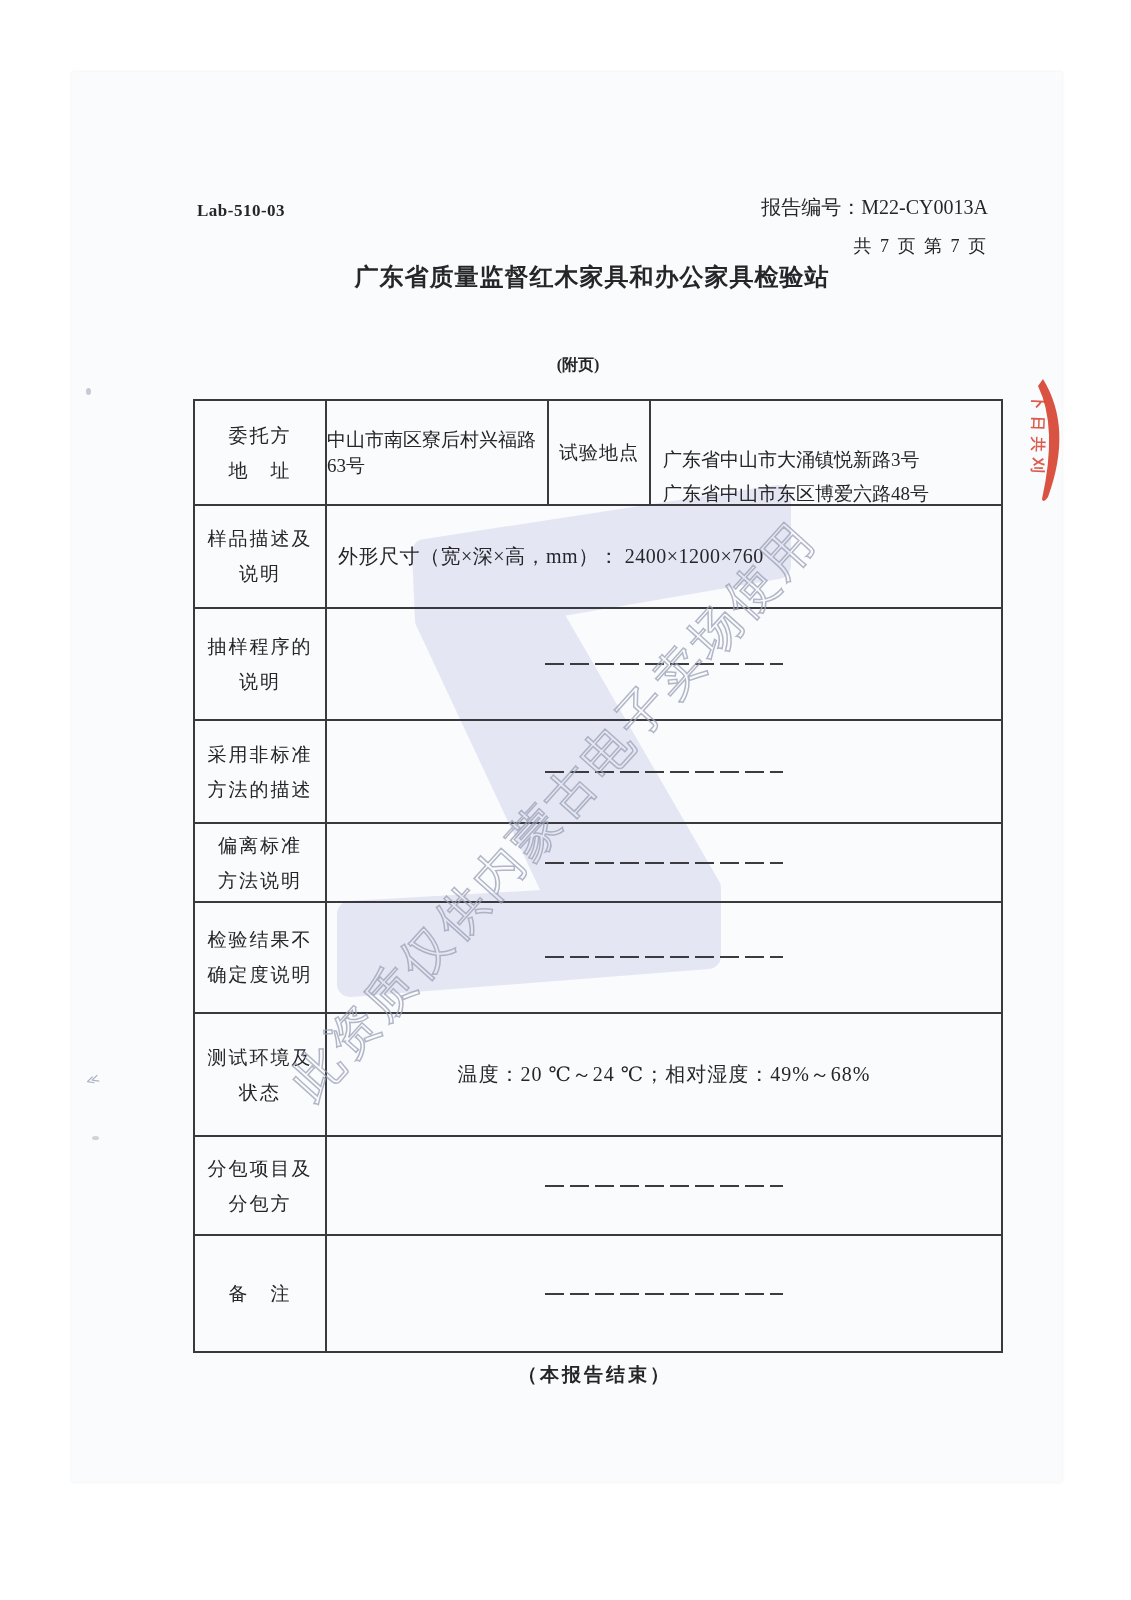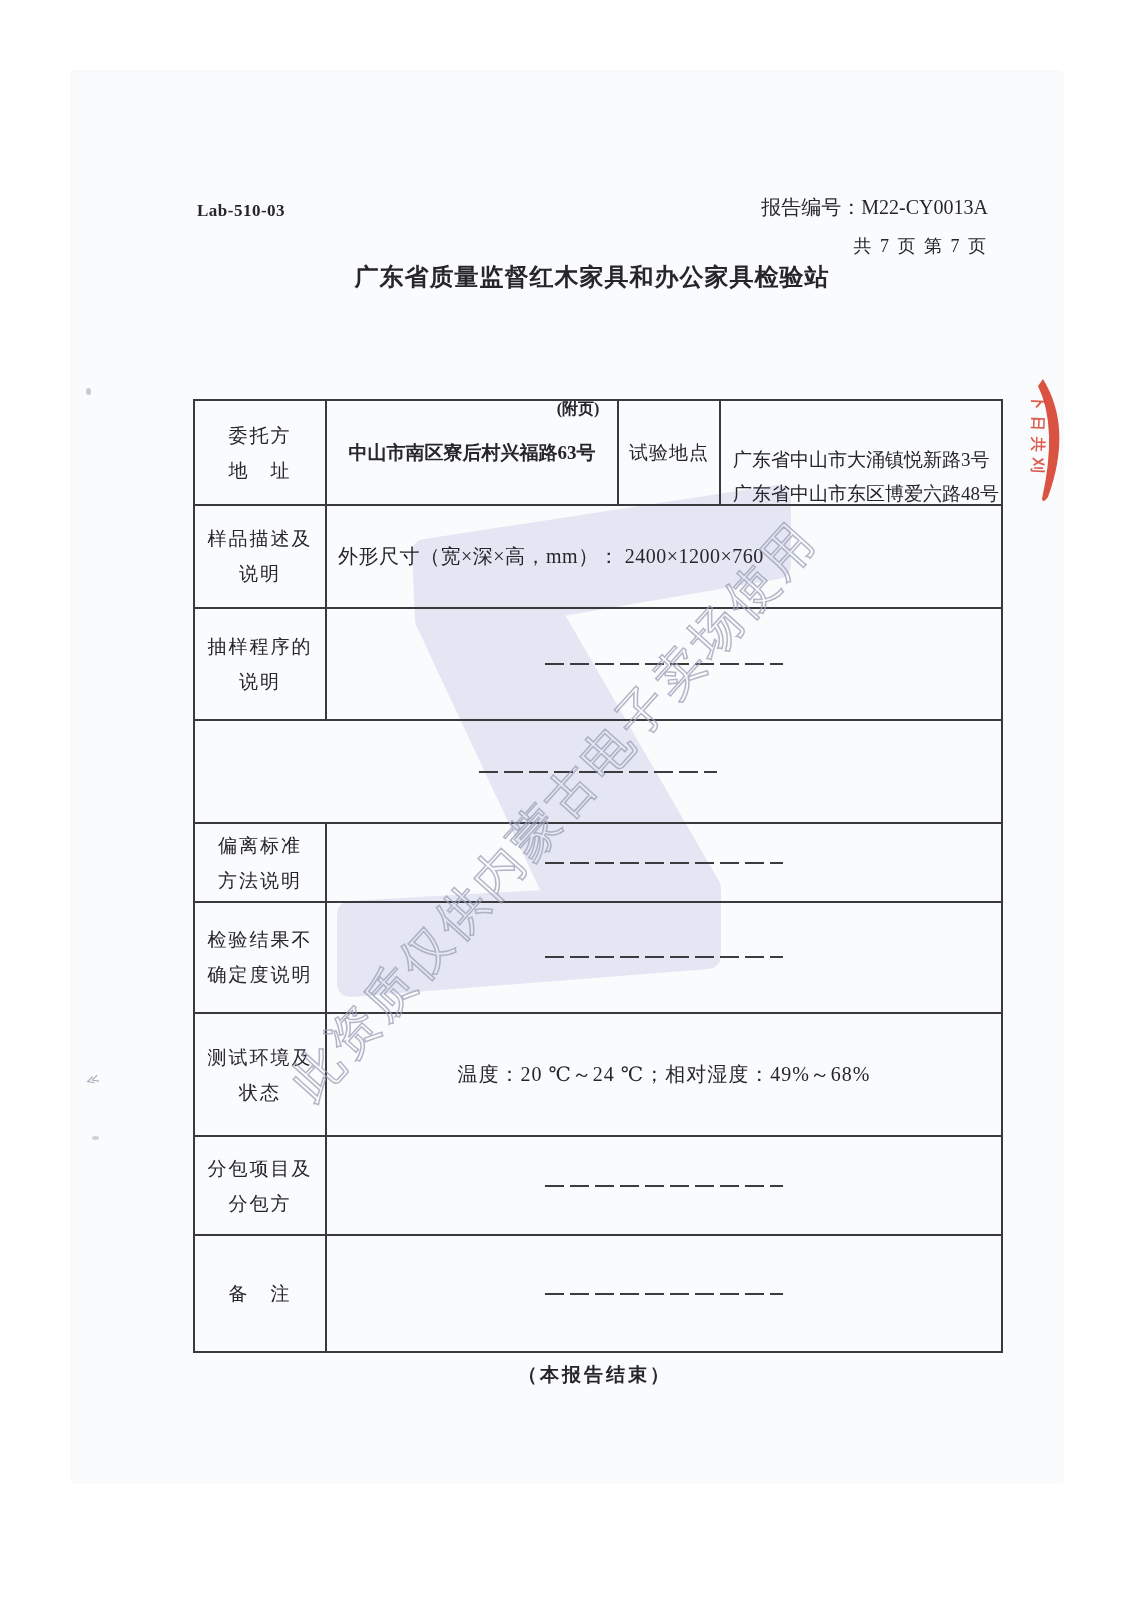--- a/index.html
+++ b/index.html
@@ -15,38 +15,38 @@
   }
   
   .z-wm{position:absolute;left:0;top:0;width:1131px;height:1600px;z-index:1;pointer-events:none;}
   
   .hdr-text{position:absolute;z-index:2;white-space:nowrap;}
   .lab-code{left:197px;top:201px;font-size:17px;font-weight:bold;letter-spacing:0.5px;}
   .report-no{top:194px;right:143px;font-size:20px;}
   .page-info{top:234px;right:143px;font-size:18px;letter-spacing:2px;}
   .station-name{left:592px;top:261px;transform:translateX(-50%);font-size:24px;font-weight:bold;letter-spacing:1px;}
   .report-title{left:590px;top:303px;transform:translateX(-50%);font-size:32px;font-weight:bold;letter-spacing:29px;padding-left:29px;}
-  .subtitle{left:578px;top:355px;transform:translateX(-50%);font-size:16px;font-weight:bold;margin-top:44px;}
+  .subtitle{left:578px;top:355px;transform:translateX(-50%);font-size:16px;font-weight:bold;}
   .end-note{left:595px;top:1362px;transform:translateX(-50%);font-size:19px;font-weight:bold;letter-spacing:3px;z-index:2;position:absolute;white-space:nowrap;}
   
   .report-table{
     position:absolute;left:193px;top:399px;width:810px;height:954px;
     border:2px solid #3a3a3e;box-sizing:border-box;z-index:2;
     display:flex;flex-direction:column;background:transparent;
   }
   .trow{display:flex;box-sizing:border-box;border-bottom:2px solid #3a3a3e;}
   .trow:last-child{border-bottom:none;}
   .lcell{
     width:132px;box-sizing:border-box;border-right:2px solid #3a3a3e;
     display:flex;flex-direction:column;justify-content:center;align-items:center;
     font-size:19px;letter-spacing:2px;line-height:35px;flex-shrink:0;
   }
   .vcell{flex:1;display:flex;align-items:center;justify-content:center;box-sizing:border-box;}
   .vcell.bordered{border-right:2px solid #3a3a3e;flex:none;}
-  .cell-client{width:292px;font-size:19px;font-weight:bold;}
+  .cell-client{width:222px;font-size:19px;}
   .cell-loc-label{width:102px;font-size:19px;letter-spacing:1px;}
   .cell-locations{flex-direction:column;align-items:flex-start;padding-left:12px;font-size:19px;line-height:34px;margin-top:48px;}
   .cell-left{justify-content:flex-start;padding-left:11px;font-size:20px;letter-spacing:0.5px;}
   .cell-center{font-size:20px;letter-spacing:1px;}
   .dash-line{
     width:238px;height:2px;
     background:repeating-linear-gradient(90deg,#3c3c40 0 19px,transparent 19px 25px);
   }
   
   .wm-text{
@@ -111,20 +111,24 @@
       <div class="lcell">
         <div>抽样程序的</div>
         <div>说明</div>
       </div>
       <div class="vcell">
           <div class="dash-line"></div>
         </div>
     </div>
 
     <div class="trow" style="height:103px">
+      <div class="lcell">
+        <div>采用非标准</div>
+        <div>方法的描述</div>
+      </div>
       <div class="vcell">
           <div class="dash-line"></div>
         </div>
     </div>
 
     <div class="trow" style="height:79px">
       <div class="lcell">
         <div>偏离标准</div>
         <div>方法说明</div>
       </div>

